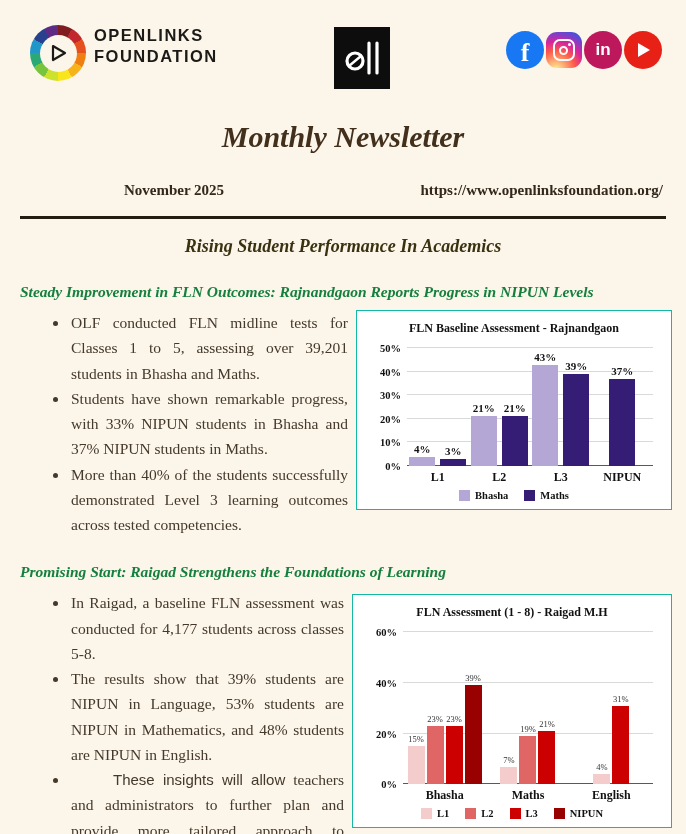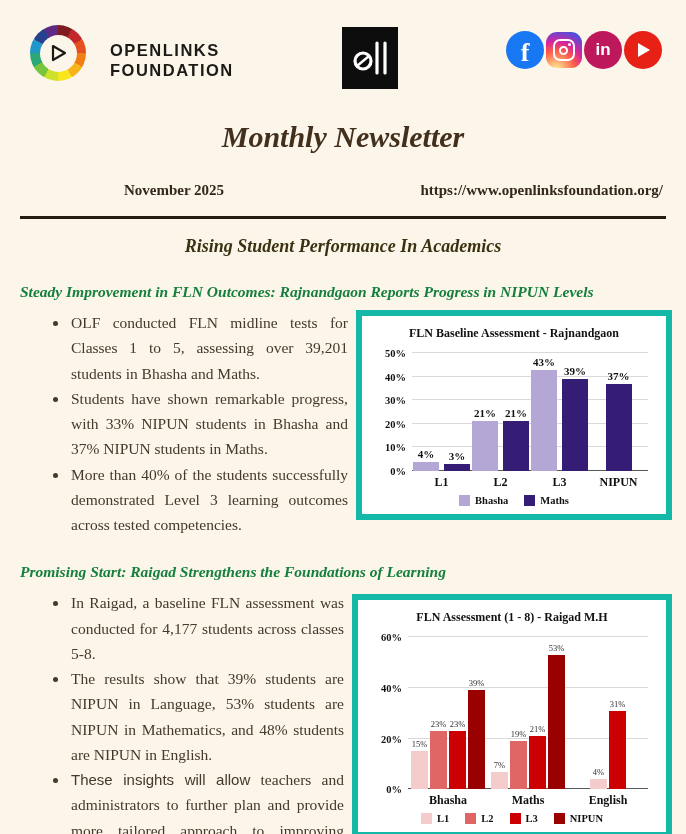--- a/index.html
+++ b/index.html
@@ -10,21 +10,21 @@
     font-family: "Liberation Serif", serif;
     color: #44392a;
     overflow: hidden;
   }
 
   
   .header {
     display: flex; align-items: flex-start; justify-content: space-between;
     padding: 25px 24px 0 30px; height: 98px;
   }
-  .brand { display: flex; align-items: flex-end; gap: 24px; }
+  .brand { display: flex; align-items: flex-start; gap: 8px; }
   .wheel {
     width: 56px; height: 56px; border-radius: 50%;
     background: conic-gradient(#801b20 0 30deg, #c1272d 30deg 60deg, #e4501e 60deg 90deg,
       #f07f13 90deg 120deg, #f7b31b 120deg 150deg, #f9e51c 150deg 180deg,
       #cde22c 180deg 210deg, #79c43d 210deg 240deg, #2aa876 240deg 270deg,
       #2196c9 270deg 300deg, #28418f 300deg 330deg, #5e2a84 330deg 360deg);
     display: flex; align-items: center; justify-content: center;
   }
   .wheel-center {
     width: 37px; height: 37px; background: #fbf5ea; border-radius: 50%;
@@ -73,26 +73,26 @@
     color: #3a3110; margin-top: 17px;
   }
   .sub-heading {
     font-size: 15.5px; font-weight: bold; font-style: italic;
     color: #15803d; margin: 26px 20px 0 20px;
   }
   .section-row { display: flex; align-items: flex-start; padding: 0 14px 0 30px; margin-top: 9px; }
   .text-col { width: 332px; }
   .text-col ul { margin: 0; padding-left: 39px; }
   .text-col li { font-size: 15.5px; line-height: 1.63; text-align: justify; padding-left: 2px; color: #44392a; }
-  .sans-run { font-family: "Liberation Sans", sans-serif; font-size: 15px; }
+  .sans-run { font-family: "Liberation Sans", sans-serif; font-size: 15px; margin-left: 42px; }
 
   
   .chart-col { margin-left: auto; }
   .chart-card {
-    background: #fff; border: 6px solid #14b8a6;
+    background: #fff; border: 1px solid #14b8a6;
     padding: 10px 12px 6px 12px;
     margin-left: 8px;
   }
   #chart-0 .chart-card { width: 316px; }
   #chart-1 .chart-card { width: 320px; margin-top: 4px; }
   .chart-title { text-align: center; font-weight: bold; font-size: 12px; color: #111; margin-bottom: 12px; }
   .plot-wrap { padding-left: 38px; padding-right: 6px; }
   .plot-area { position: relative; }
   #chart-0 .plot-area { height: 118px; }
   #chart-1 .plot-area { height: 152px; }
@@ -305,24 +305,20 @@
                   <div class="bar" style="height: 11.6667%; background: rgb(244, 204, 204);"></div>
                 </div>
                 <div class="barwrap">
                   <span class="bar-label">19%</span>
                   <div class="bar" style="height: 31.6667%; background: rgb(224, 102, 102);"></div>
                 </div>
                 <div class="barwrap">
                   <span class="bar-label">21%</span>
                   <div class="bar" style="height: 35%; background: rgb(204, 0, 0);"></div>
                 </div>
-                <div class="barwrap">
-                  <span class="bar-label">53%</span>
-                  <div class="bar" style="height: 88.3333%; background: rgb(153, 0, 0);"></div>
-                </div>
               </div>
               <div class="group">
                 <div class="barwrap">
                   <span class="bar-label">4%</span>
                   <div class="bar" style="height: 6.66667%; background: rgb(244, 204, 204);"></div>
                 </div>
                 <div class="barwrap">
                   <span class="bar-label">31%</span>
                   <div class="bar" style="height: 51.6667%; background: rgb(204, 0, 0);"></div>
                 </div>

